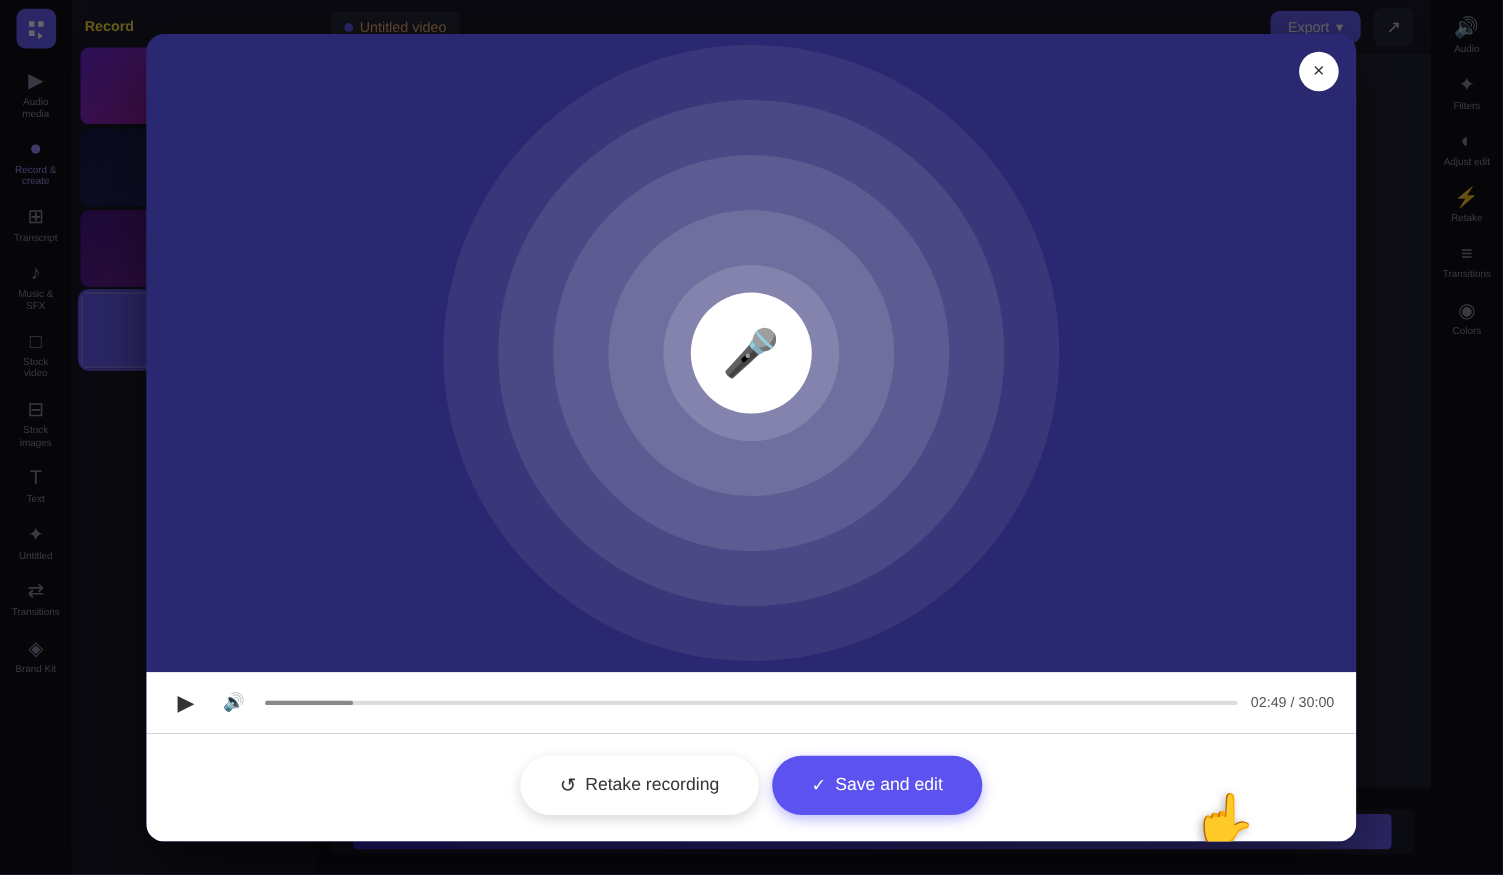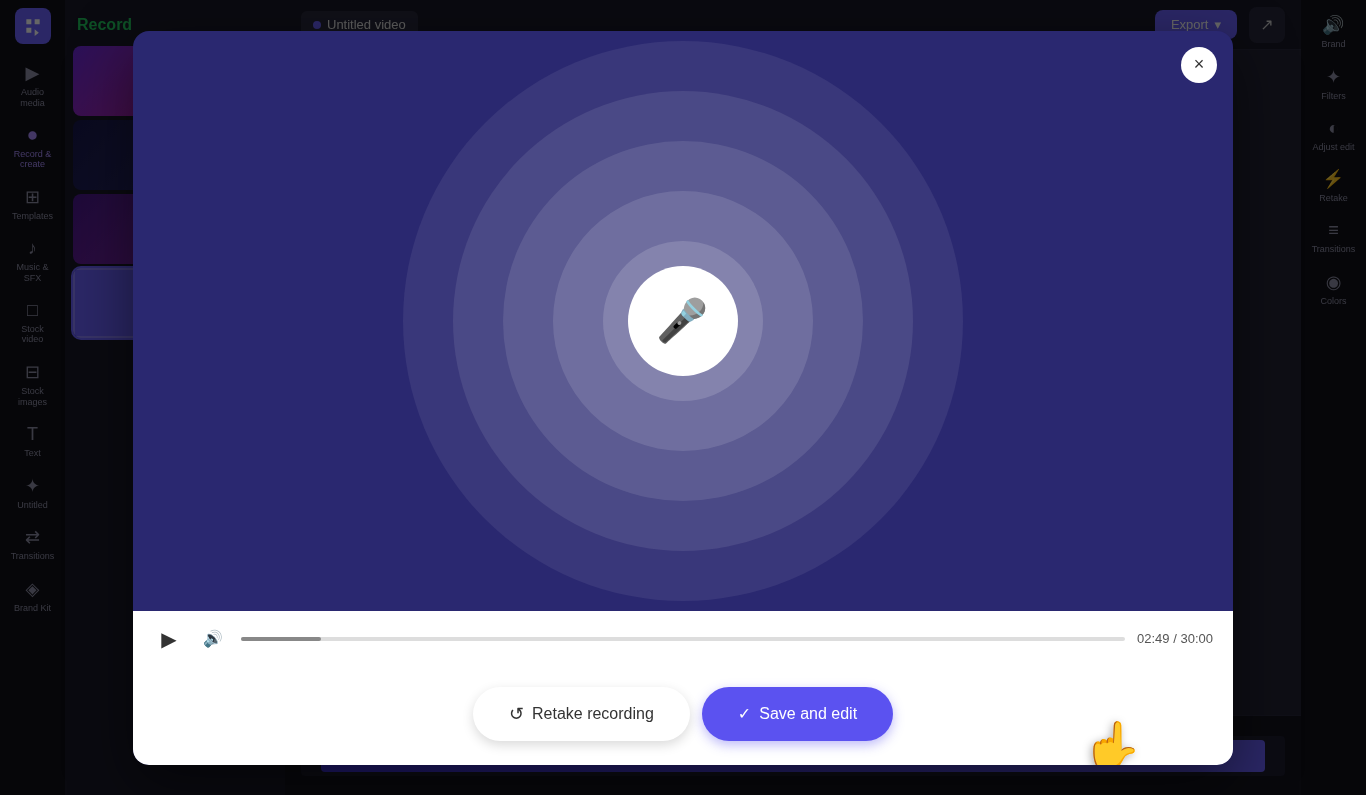--- a/index.html
+++ b/index.html
@@ -57,23 +57,23 @@
     .sidebar-item.active .icon, .sidebar-item.active .label { color: #a78bfa; }
 
     
     .panel-area {
       width: 220px;
       background: #1a1a2a;
       padding: 12px 0;
       overflow-y: auto;
     }
     .panel-header {
-      font-size: 16px;
+      font-size: 13px;
       font-weight: 600;
-      color: #22c55e;
+      color: #fde047;
       padding: 4px 12px 8px;
     }
     .panel-item {
       margin: 4px 8px;
       border-radius: 8px;
       overflow: hidden;
       cursor: pointer;
     }
     .panel-item-thumb {
       height: 70px;
@@ -106,21 +106,21 @@
       gap: 12px;
       border-bottom: 1px solid #2a2a3e;
     }
     .tab {
       display: flex;
       align-items: center;
       gap: 6px;
       padding: 6px 12px;
       border-radius: 6px;
       background: #2a2a3e;
-      color: #e5e5e5;
+      color: #fdba74;
       font-size: 13px;
       cursor: pointer;
     }
     .tab-dot {
       width: 8px;
       height: 8px;
       border-radius: 50%;
       background: #6c63ff;
     }
     .spacer { flex: 1; }
@@ -390,21 +390,21 @@
     <div class="sidebar-item">
       <span class="icon">▶</span>
       <span class="label">Audio media</span>
     </div>
     <div class="sidebar-item active">
       <span class="icon">⏺</span>
       <span class="label">Record &amp; create</span>
     </div>
     <div class="sidebar-item">
       <span class="icon">⊞</span>
-      <span class="label">Templates</span>
+      <span class="label">Transcript</span>
     </div>
     <div class="sidebar-item">
       <span class="icon">♪</span>
       <span class="label">Music &amp; SFX</span>
     </div>
     <div class="sidebar-item">
       <span class="icon">□</span>
       <span class="label">Stock video</span>
     </div>
     <div class="sidebar-item">
@@ -477,21 +477,21 @@
     <div class="timeline">
       <div class="timeline-track">
         <div class="timeline-clip"></div>
       </div>
     </div>
   </div>
 
   <div class="right-sidebar">
     <div class="sidebar-item">
       <span class="icon">🔊</span>
-      <span class="label">Brand</span>
+      <span class="label">Audio</span>
     </div>
     <div class="sidebar-item">
       <span class="icon">✦</span>
       <span class="label">Filters</span>
     </div>
     <div class="sidebar-item">
       <span class="icon">◐</span>
       <span class="label">Adjust edit</span>
     </div>
     <div class="sidebar-item">

